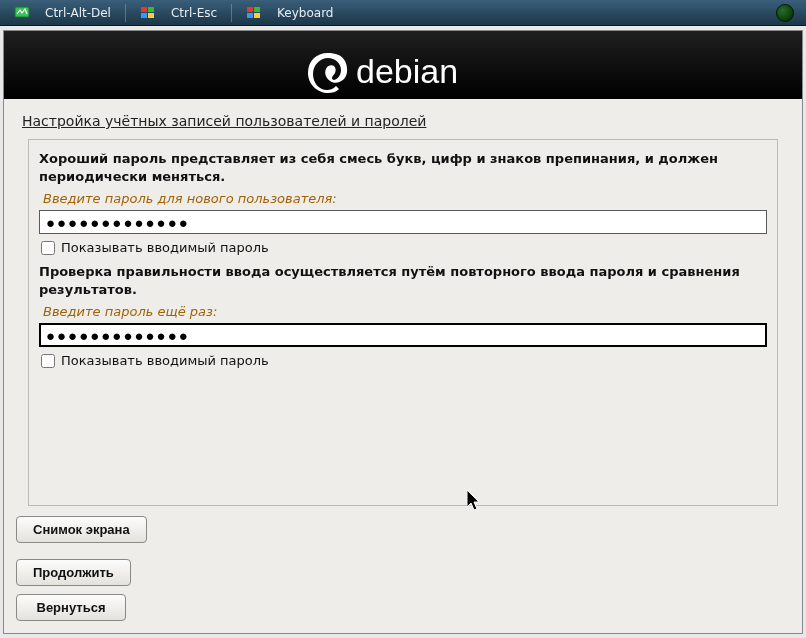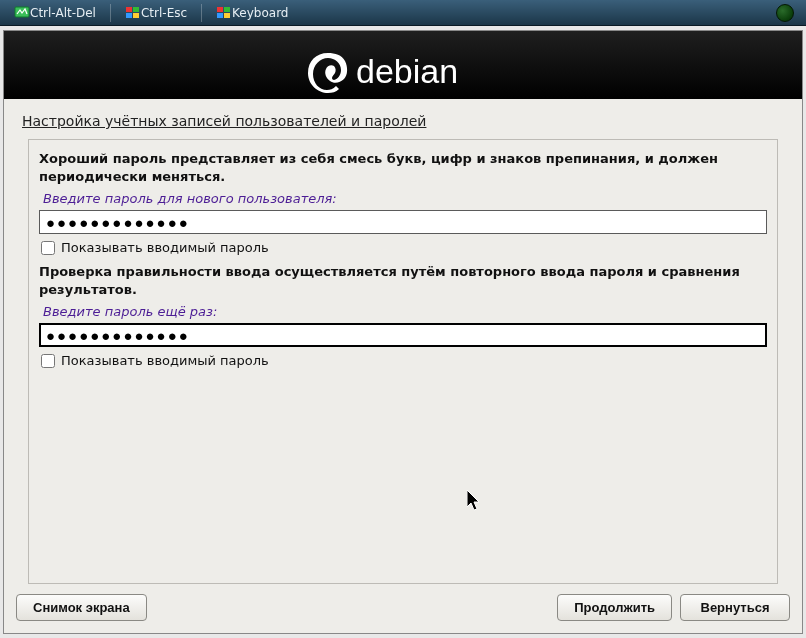--- a/index.html
+++ b/index.html
@@ -19,21 +19,21 @@
     border-bottom: 1px solid #0a1a25;
     display: flex;
     align-items: center;
     padding: 0 6px;
     gap: 4px;
     color: #e6eef3;
   }
   .tb-item {
     display: flex;
     align-items: center;
-    gap: 0;
+    gap: 15px;
     padding: 2px 8px;
     border-radius: 3px;
     font-size: 12px;
     cursor: pointer;
   }
   .tb-sep {
     width: 1px; height: 18px;
     background: rgba(255,255,255,0.25);
     margin: 0 2px;
   }
@@ -81,21 +81,21 @@
     background: #eeede9;
     padding: 10px 10px 12px 10px;
     flex: 1;
     display: flex;
     flex-direction: column;
     min-height: 0;
   }
   .bold-text { font-weight: bold; font-size: 13px; color: #111; line-height: 1.35; }
   .prompt-label {
     font-style: italic;
-    color: #4c1d95;
+    color: #a16207;
     font-size: 13px;
     margin: 6px 0 4px 4px;
   }
   .pw-input {
     width: 100%;
     height: 24px;
     border: 1px solid #5a5a5a;
     background: #fff;
     padding: 2px 6px;
     font-size: 15px;
@@ -113,23 +113,24 @@
     margin: 6px 0 8px 2px;
     font-size: 13px;
     color: #111;
   }
   .check-row input[type="checkbox"] {
     width: 14px; height: 14px;
   }
   .spacer { flex: 1; }
   .button-bar {
     display: flex;
-    align-items: flex-end;
+    align-items: flex-start;
     padding: 10px 12px 12px 12px;
     gap: 8px;
+    flex-direction: column;
   }
   .btn {
     background: linear-gradient(to bottom, #fcfcfb, #e4e2dc);
     border: 1px solid #8a8984;
     border-radius: 4px;
     padding: 5px 16px;
     font-size: 13px;
     color: #111;
     cursor: pointer;
     min-width: 110px;

